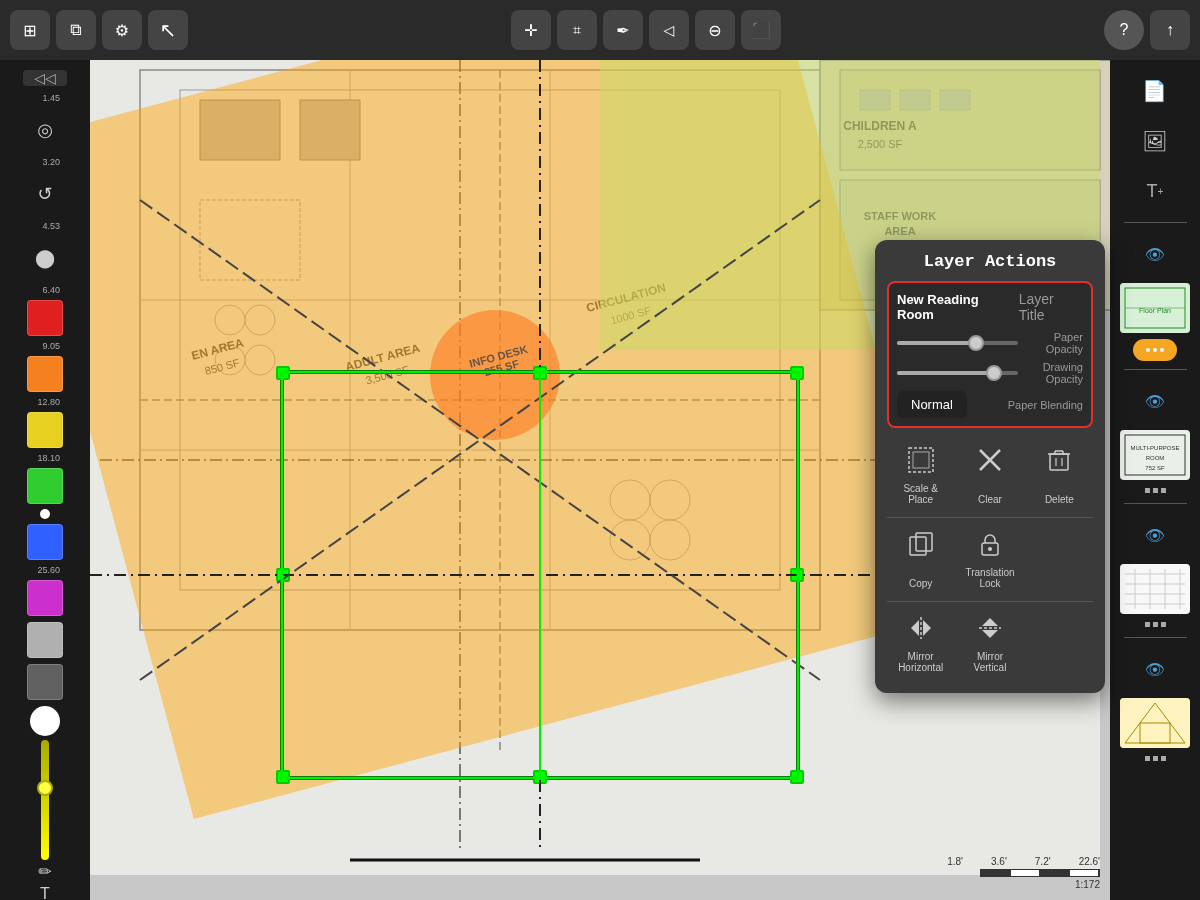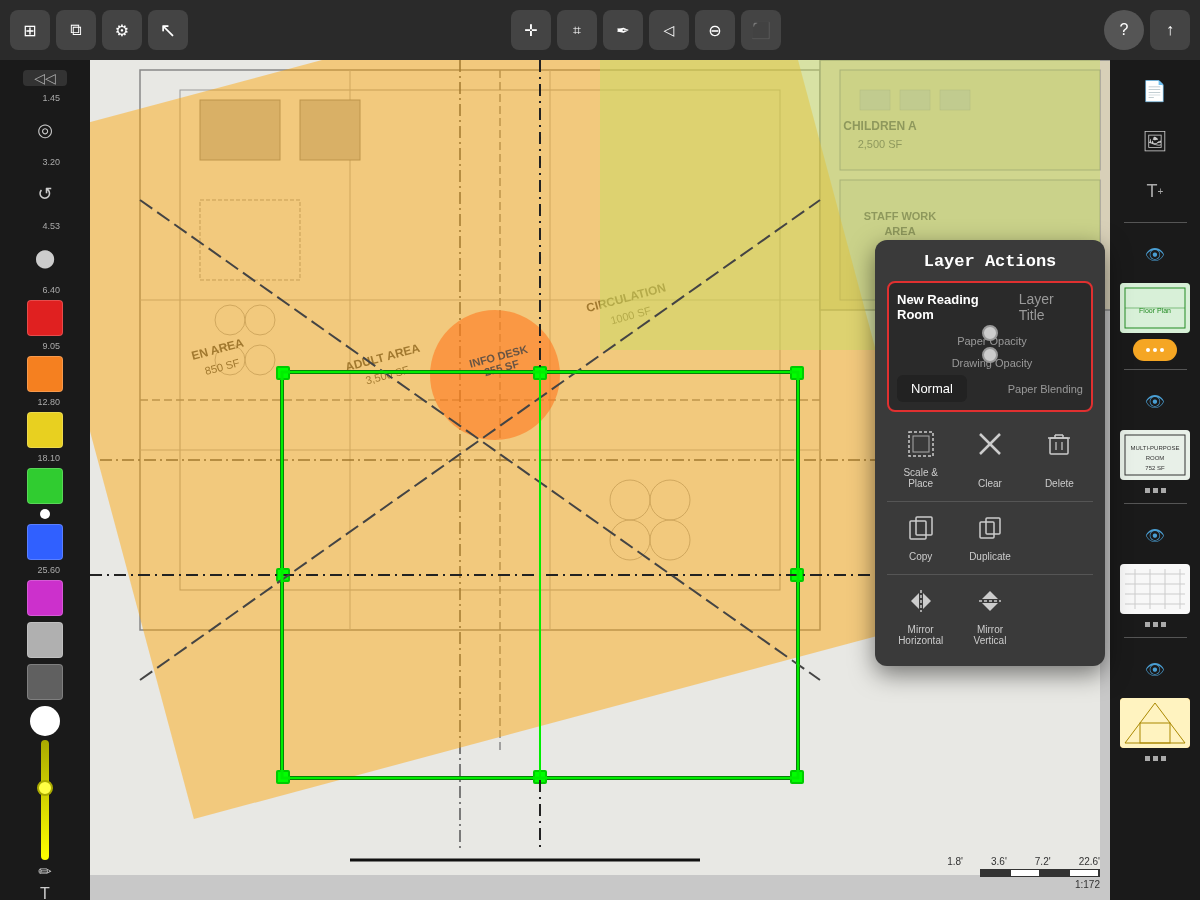--- a/index.html
+++ b/index.html
@@ -302,21 +302,20 @@
     .layer-title-label {
       color: #999;
       font-size: 14px;
     }
 
     .prop-row {
       display: flex;
       align-items: center;
       justify-content: center;
       margin: 6px 0;
-      flex-direction: column;
     }
     .prop-label {
       color: #999;
       font-size: 11px;
       text-align: right;
       flex: 1;
       padding-left: 4px;
     }
 
     .slider-container {
@@ -812,30 +811,31 @@
     <div class="action-item">
       <span class="action-icon">
         <svg width="28" height="28" viewBox="0 0 28 28" fill="none">
           <rect x="3" y="7" width="16" height="18" rx="1" stroke="#ccc" stroke-width="1.5" fill="none"></rect>
           <rect x="9" y="3" width="16" height="18" rx="1" stroke="#ccc" stroke-width="1.5" fill="none" stroke-dasharray="0"></rect>
         </svg>
       </span>
       <span class="action-label">Copy</span>
     </div>
 
+
     <div class="action-item">
       <span class="action-icon">
         <svg width="28" height="28" viewBox="0 0 28 28" fill="none">
-          <rect x="4" y="8" width="14" height="16" rx="1" stroke="#ccc" stroke-width="1.5" fill="none"></rect>
-          <rect x="10" y="4" width="14" height="16" rx="1" stroke="#ccc" stroke-width="1.5" fill="none"></rect>
+          <rect x="6" y="13" width="16" height="12" rx="2" stroke="#ccc" stroke-width="1.5" fill="none"></rect>
+          <path d="M9 13V10C9 7.24 11.24 5 14 5C16.76 5 19 7.24 19 10V13" stroke="#ccc" stroke-width="1.5" fill="none"></path>
+          <circle cx="14" cy="19" r="2" fill="#ccc"></circle>
         </svg>
       </span>
-      <span class="action-label">Duplicate</span>
-    </div>
-
+      <span class="action-label">Translation<br>Lock</span>
+    </div>
   </div>
 
   <div class="divider-line"></div>
 
   <div class="action-grid">
     <div class="action-item">
       <span class="action-icon">
         <svg width="28" height="28" viewBox="0 0 28 28" fill="none">
           <line x1="14" y1="3" x2="14" y2="25" stroke="#ccc" stroke-width="1.5" stroke-dasharray="3,2"></line>
           <polygon points="4,14 12,6 12,22" fill="#ccc"></polygon>

